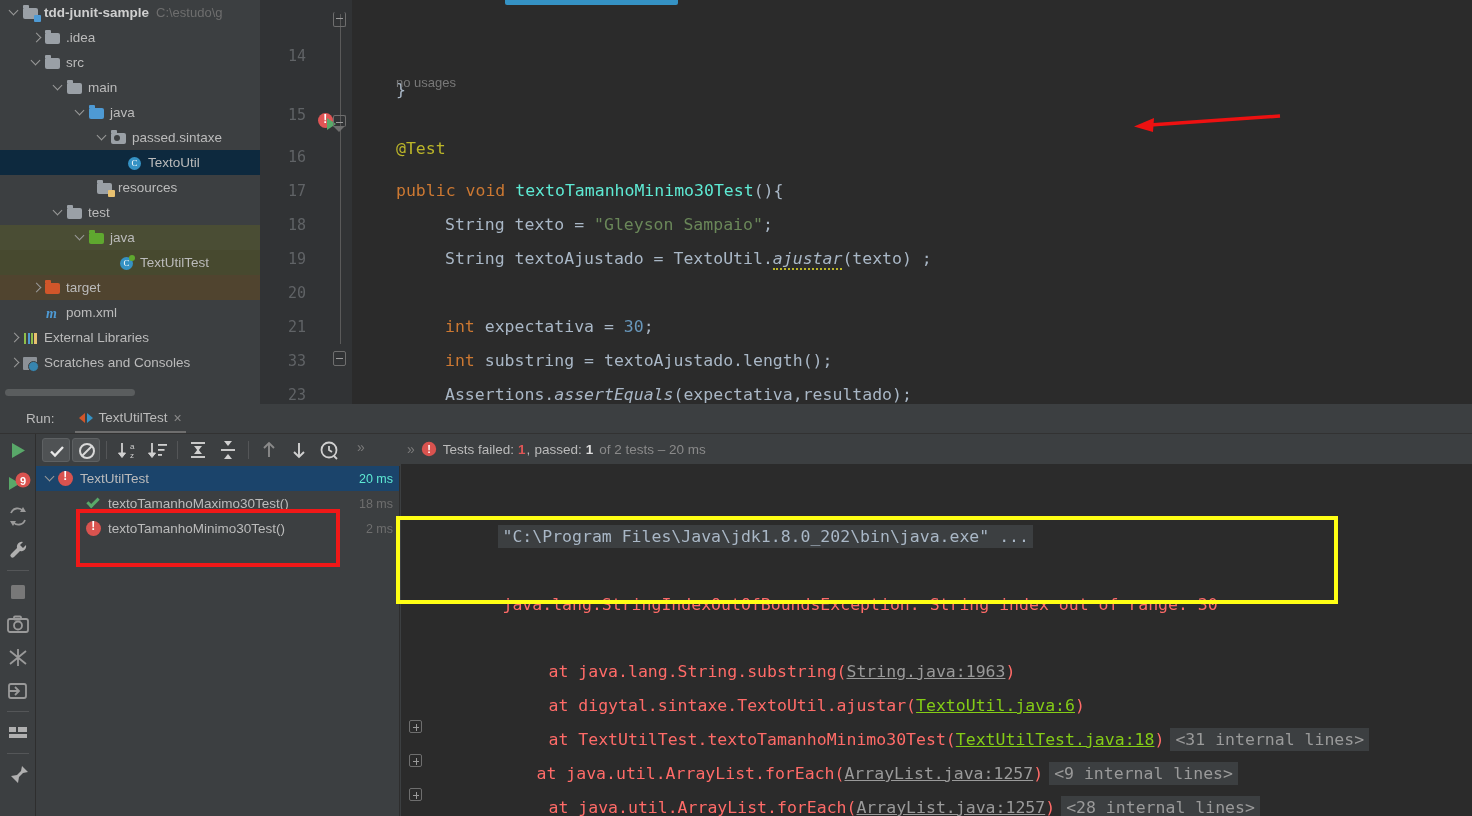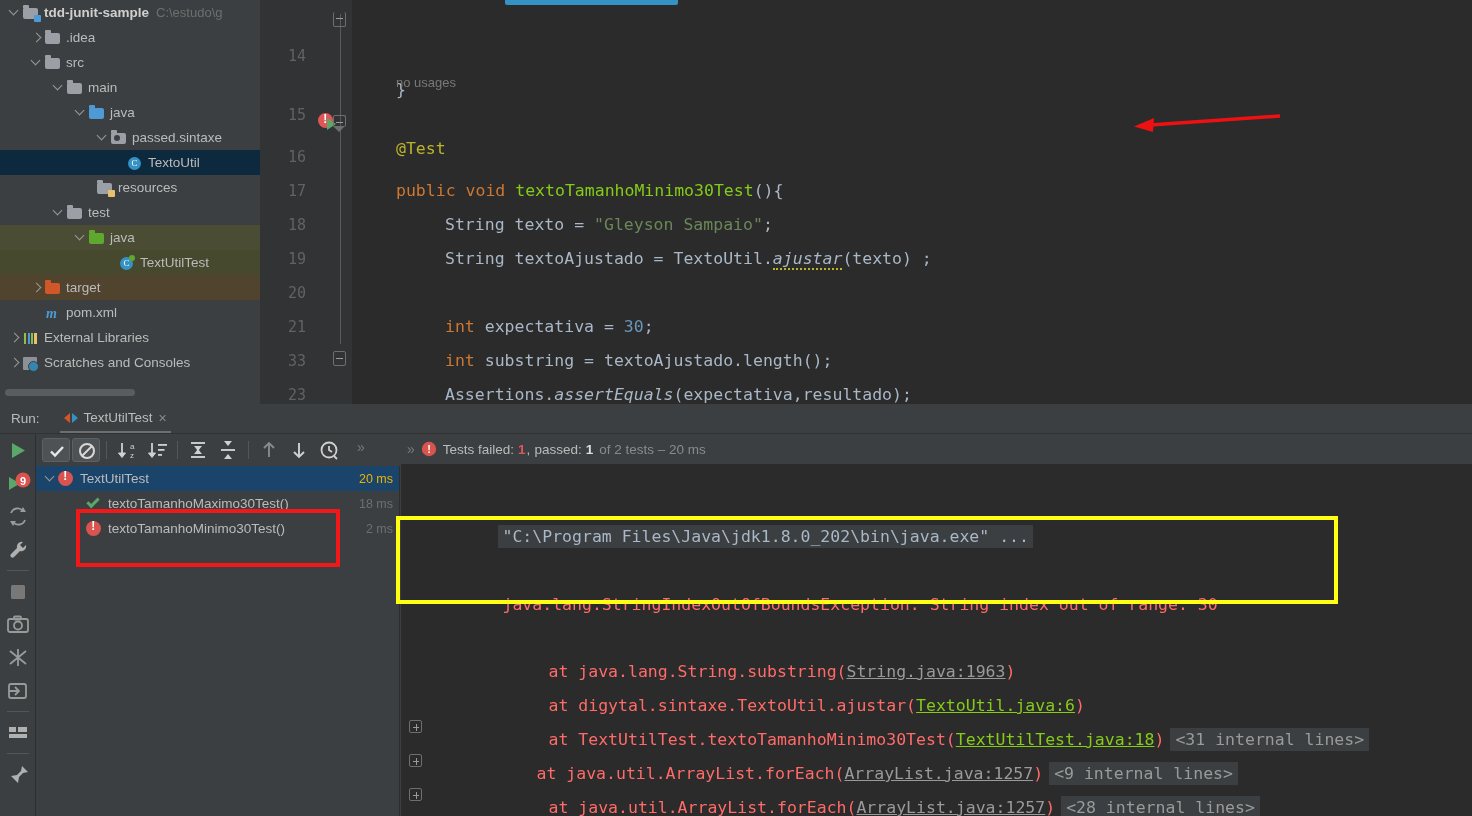--- a/index.html
+++ b/index.html
@@ -158,21 +158,21 @@
   .lnum {
     position: absolute; left: 0; width: 46px;
     text-align: right;
     color: #606366; font-size: 15px;
     font-family: "DejaVu Sans Mono", monospace;
   }
   .code-text { position: absolute; left: 136px; }
 
   
   .t-kw   { color: #cc7832; }
-  .t-meth { color: #84cc16; }
+  .t-meth { color: #5eead4; }
   .t-str  { color: #6a8759; }
   .t-num  { color: #6897bb; }
   .t-ann  { color: #bbb529; }
   .t-def  { color: #a9b7c6; }
   .t-ital { color: #a9b7c6; font-style: italic; }
   .t-grey { color: #787878; font-size: 13px; font-family: "Liberation Sans", sans-serif; }
   .warn-underline {
     border-bottom: 2px dotted #bbb529;
   }
 
@@ -229,21 +229,21 @@
     position: absolute; left: 0; top: 404px;
     width: 1472px; height: 412px;
     background: #3c3f41;
   }
   .run-header {
     position: absolute; left: 0; top: 0; width: 100%; height: 30px;
     display: flex; align-items: center;
     border-bottom: 1px solid #323232;
   }
   .run-label {
-    margin-left: 11px; color: #bbbbbb; font-size: 13.5px;
+    margin-left: 26px; color: #bbbbbb; font-size: 13.5px;
   }
   .run-tab {
     display: flex; align-items: center; gap: 6px;
     margin-left: 20px; height: 29px; padding: 0 4px;
     border-bottom: 2px solid #6e6e6e;
   }
   .run-tab-ico { width: 14px; height: 14px; position: relative; }
   .run-tab-ico::before {
     content: ""; position: absolute; left: 0; top: 2px;
     width: 0; height: 0;
@@ -304,21 +304,21 @@
   .ico-err::after {
     content: "!"; position: absolute; left: 5.3px; top: -1.5px;
     color: #fff; font-size: 12px; font-weight: bold;
   }
   .ico-ok {
     position: absolute; left: 1px; top: 2px;
     width: 12px; height: 7px;
     border-left: 3px solid #59a869; border-bottom: 3px solid #59a869;
     transform: rotate(-45deg);
   }
-  .test-time { margin-left: auto; color: #eab308; font-size: 12.5px; }
+  .test-time { margin-left: auto; color: #5eead4; font-size: 12.5px; }
   .test-time.dim { color: #6e6e6e; }
 
   
   .console {
     position: absolute; left: 401px; top: 30px;
     width: 1071px; height: 382px;
     background: #2b2b2b;
   }
   .console-status {
     position: absolute; left: 0; top: 0; width: 100%; height: 30px;

